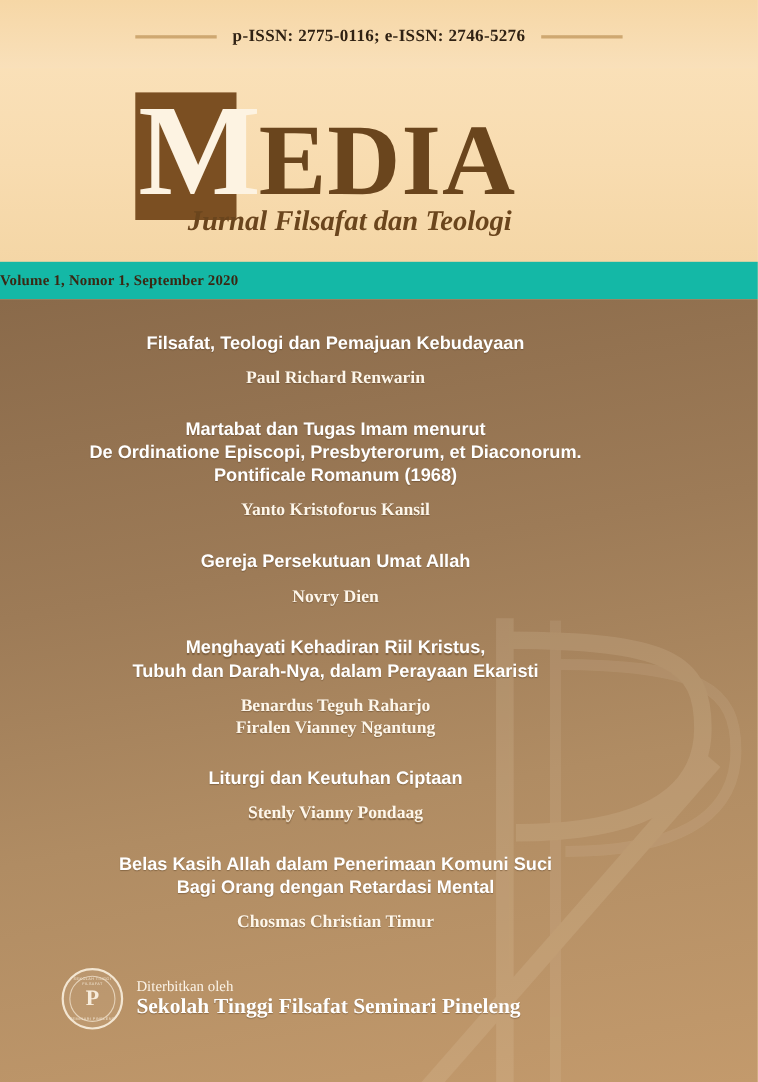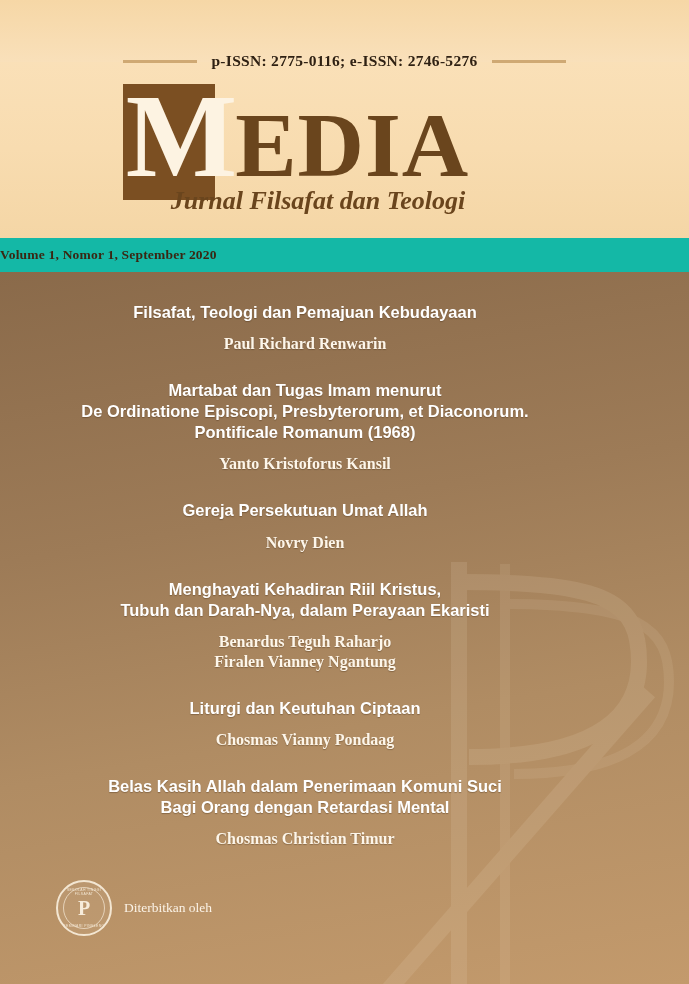--- a/index.html
+++ b/index.html
@@ -35,21 +35,20 @@
   }
 
   .issn-row {
     position: absolute;
     top: 24px; left: 0;
     width: 689px;
     display: flex;
     align-items: center;
     justify-content: center;
     gap: 14px;
-    margin-top: 28px;
   }
   .issn-rule {
     width: 74px;
     height: 3px;
     background: #b98c4e;
     opacity: .65;
   }
   .issn-text {
     font-family: "Liberation Serif", serif;
     font-size: 15.5px;
@@ -291,35 +290,36 @@
         <div class="author" style="white-space:pre-line">Novry Dien</div>
       </div>
       <div class="entry">
         <div class="title" style="white-space:pre-line">Menghayati Kehadiran Riil Kristus,
 Tubuh dan Darah-Nya, dalam Perayaan Ekaristi</div>
         <div class="author" style="white-space:pre-line">Benardus Teguh Raharjo
 Firalen Vianney Ngantung</div>
       </div>
       <div class="entry">
         <div class="title" style="white-space:pre-line">Liturgi dan Keutuhan Ciptaan</div>
-        <div class="author" style="white-space:pre-line">Chosmas Vianny Pondaag</div>
+        <div class="author" style="white-space:pre-line">Stenly Vianny Pondaag</div>
       </div>
       <div class="entry">
         <div class="title" style="white-space:pre-line">Belas Kasih Allah dalam Penerimaan Komuni Suci
 Bagi Orang dengan Retardasi Mental</div>
         <div class="author" style="white-space:pre-line">Chosmas Christian Timur</div>
       </div>
     </div>
 
     <div class="publisher">
       <div class="seal">
         <div class="inner-ring"></div>
         <div class="ring-text">SEKOLAH TINGGI FILSAFAT</div>
         <div class="mono">P</div>
         <div class="ring-text bottom">SEMINARI PINELENG</div>
       </div>
       <div class="pub-text">
         <div class="small">Diterbitkan oleh</div>
+        <div class="big">Sekolah Tinggi Filsafat Seminari Pineleng</div>
       </div>
     </div>
 
   </div>
 </div>
 
 </body></html>

